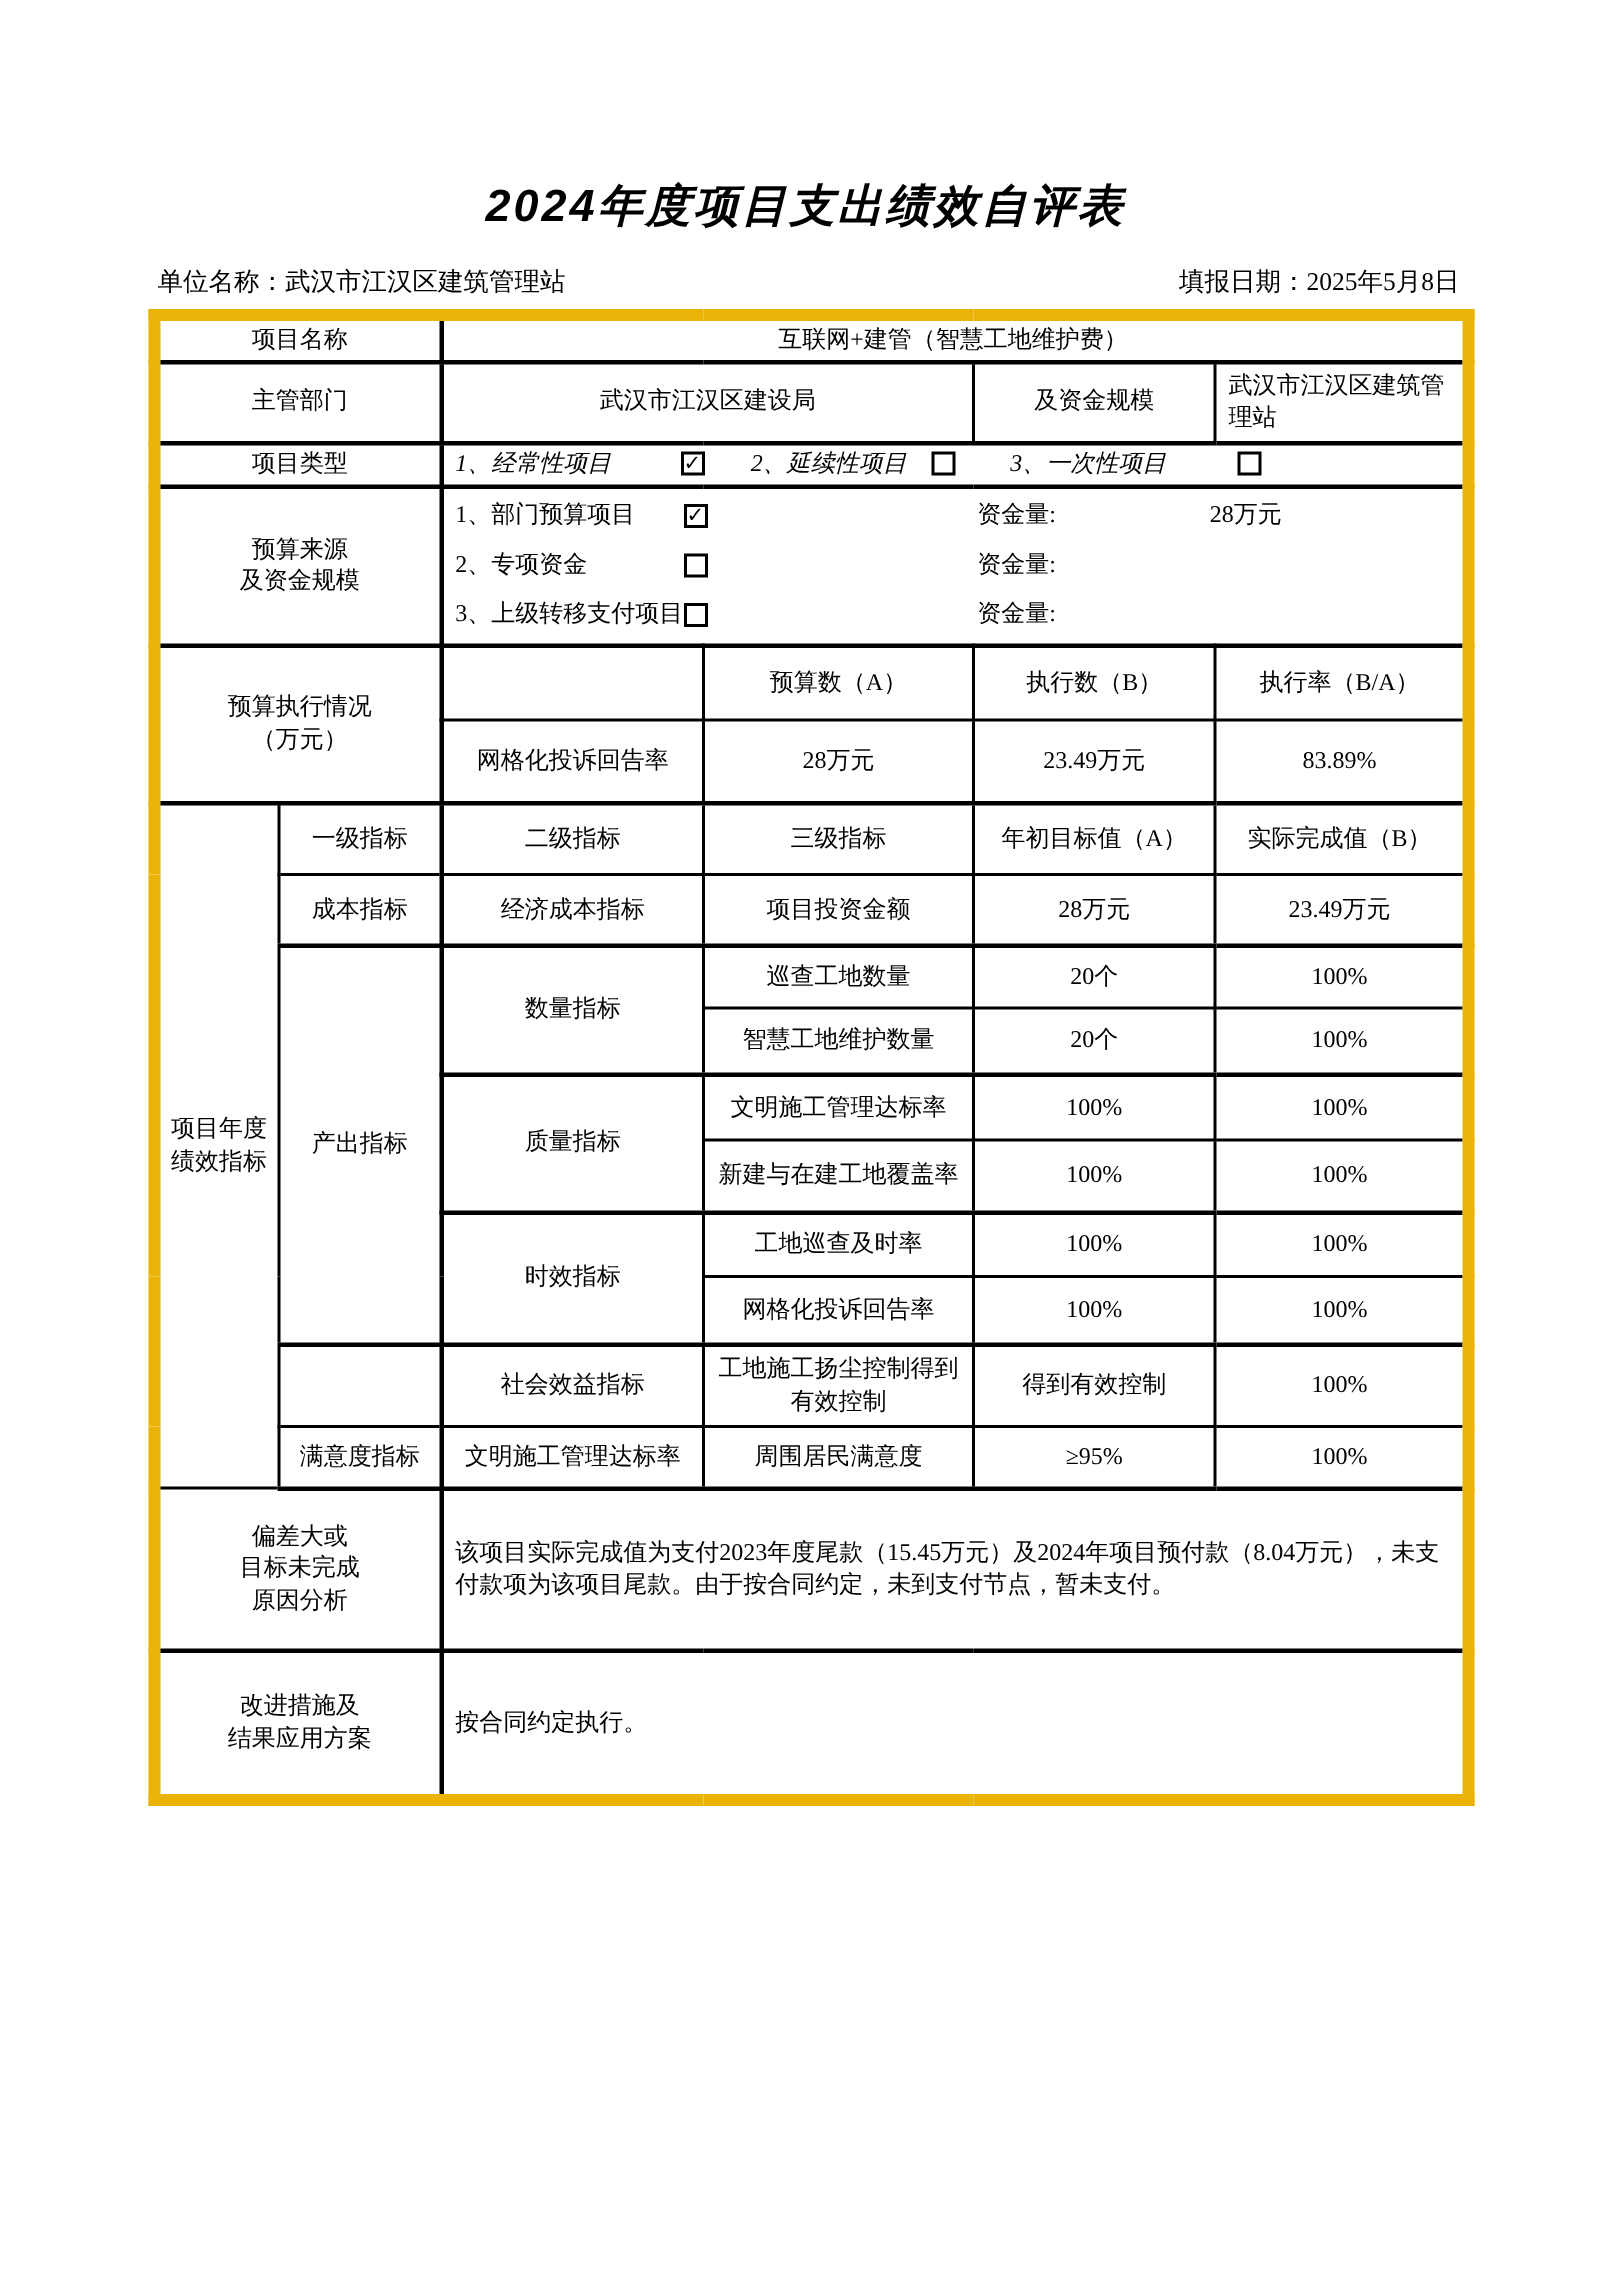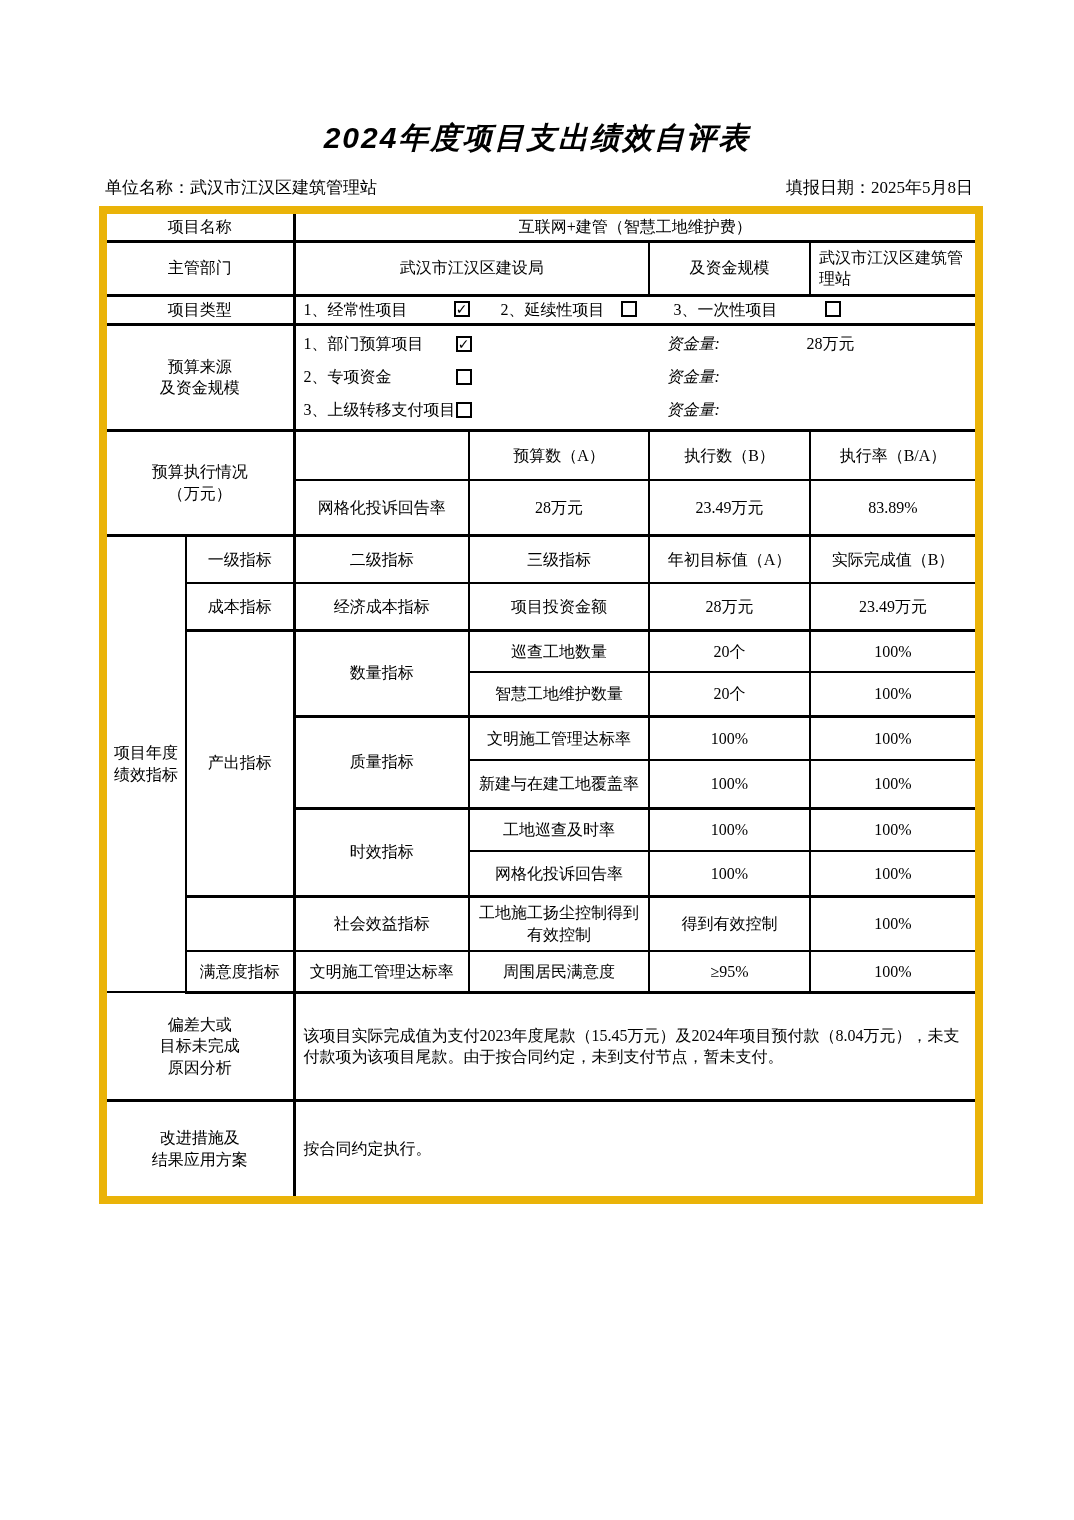--- a/index.html
+++ b/index.html
@@ -30,27 +30,27 @@
   td.bb3{border-bottom-width:3px;}
   .ml{white-space:pre-line;}
   
   .cb{
     display:inline-block;width:16px;height:16px;box-sizing:border-box;
     border:2px solid #000;line-height:12px;font-size:14px;font-weight:bold;
     text-align:center;vertical-align:middle;
     font-family:"DejaVu Sans","Liberation Sans",sans-serif;
   }
   
-  .optline{position:relative;height:22px;}
+  .optline{position:relative;height:22px;font-style:italic;}
   .optline .pos{position:absolute;top:0;white-space:nowrap;}
   .optline .cb{top:2px;}
   
   .bsline{position:relative;display:flex;align-items:center;height:33px;}
   .bs-name{min-width:152px;white-space:nowrap;}
-  .bs-amtlabel{position:absolute;left:363px;white-space:nowrap;font-style:italic;}
+  .bs-amtlabel{position:absolute;left:348px;white-space:nowrap;}
   .bs-amt{position:absolute;left:503px;white-space:nowrap;}
   .devtext{padding-left:8px;padding-right:10px;}
 </style>
 </head>
 <body>
 
 <div class="doc">
 
   <h1 class="title">2024年度项目支出绩效自评表</h1>
 

